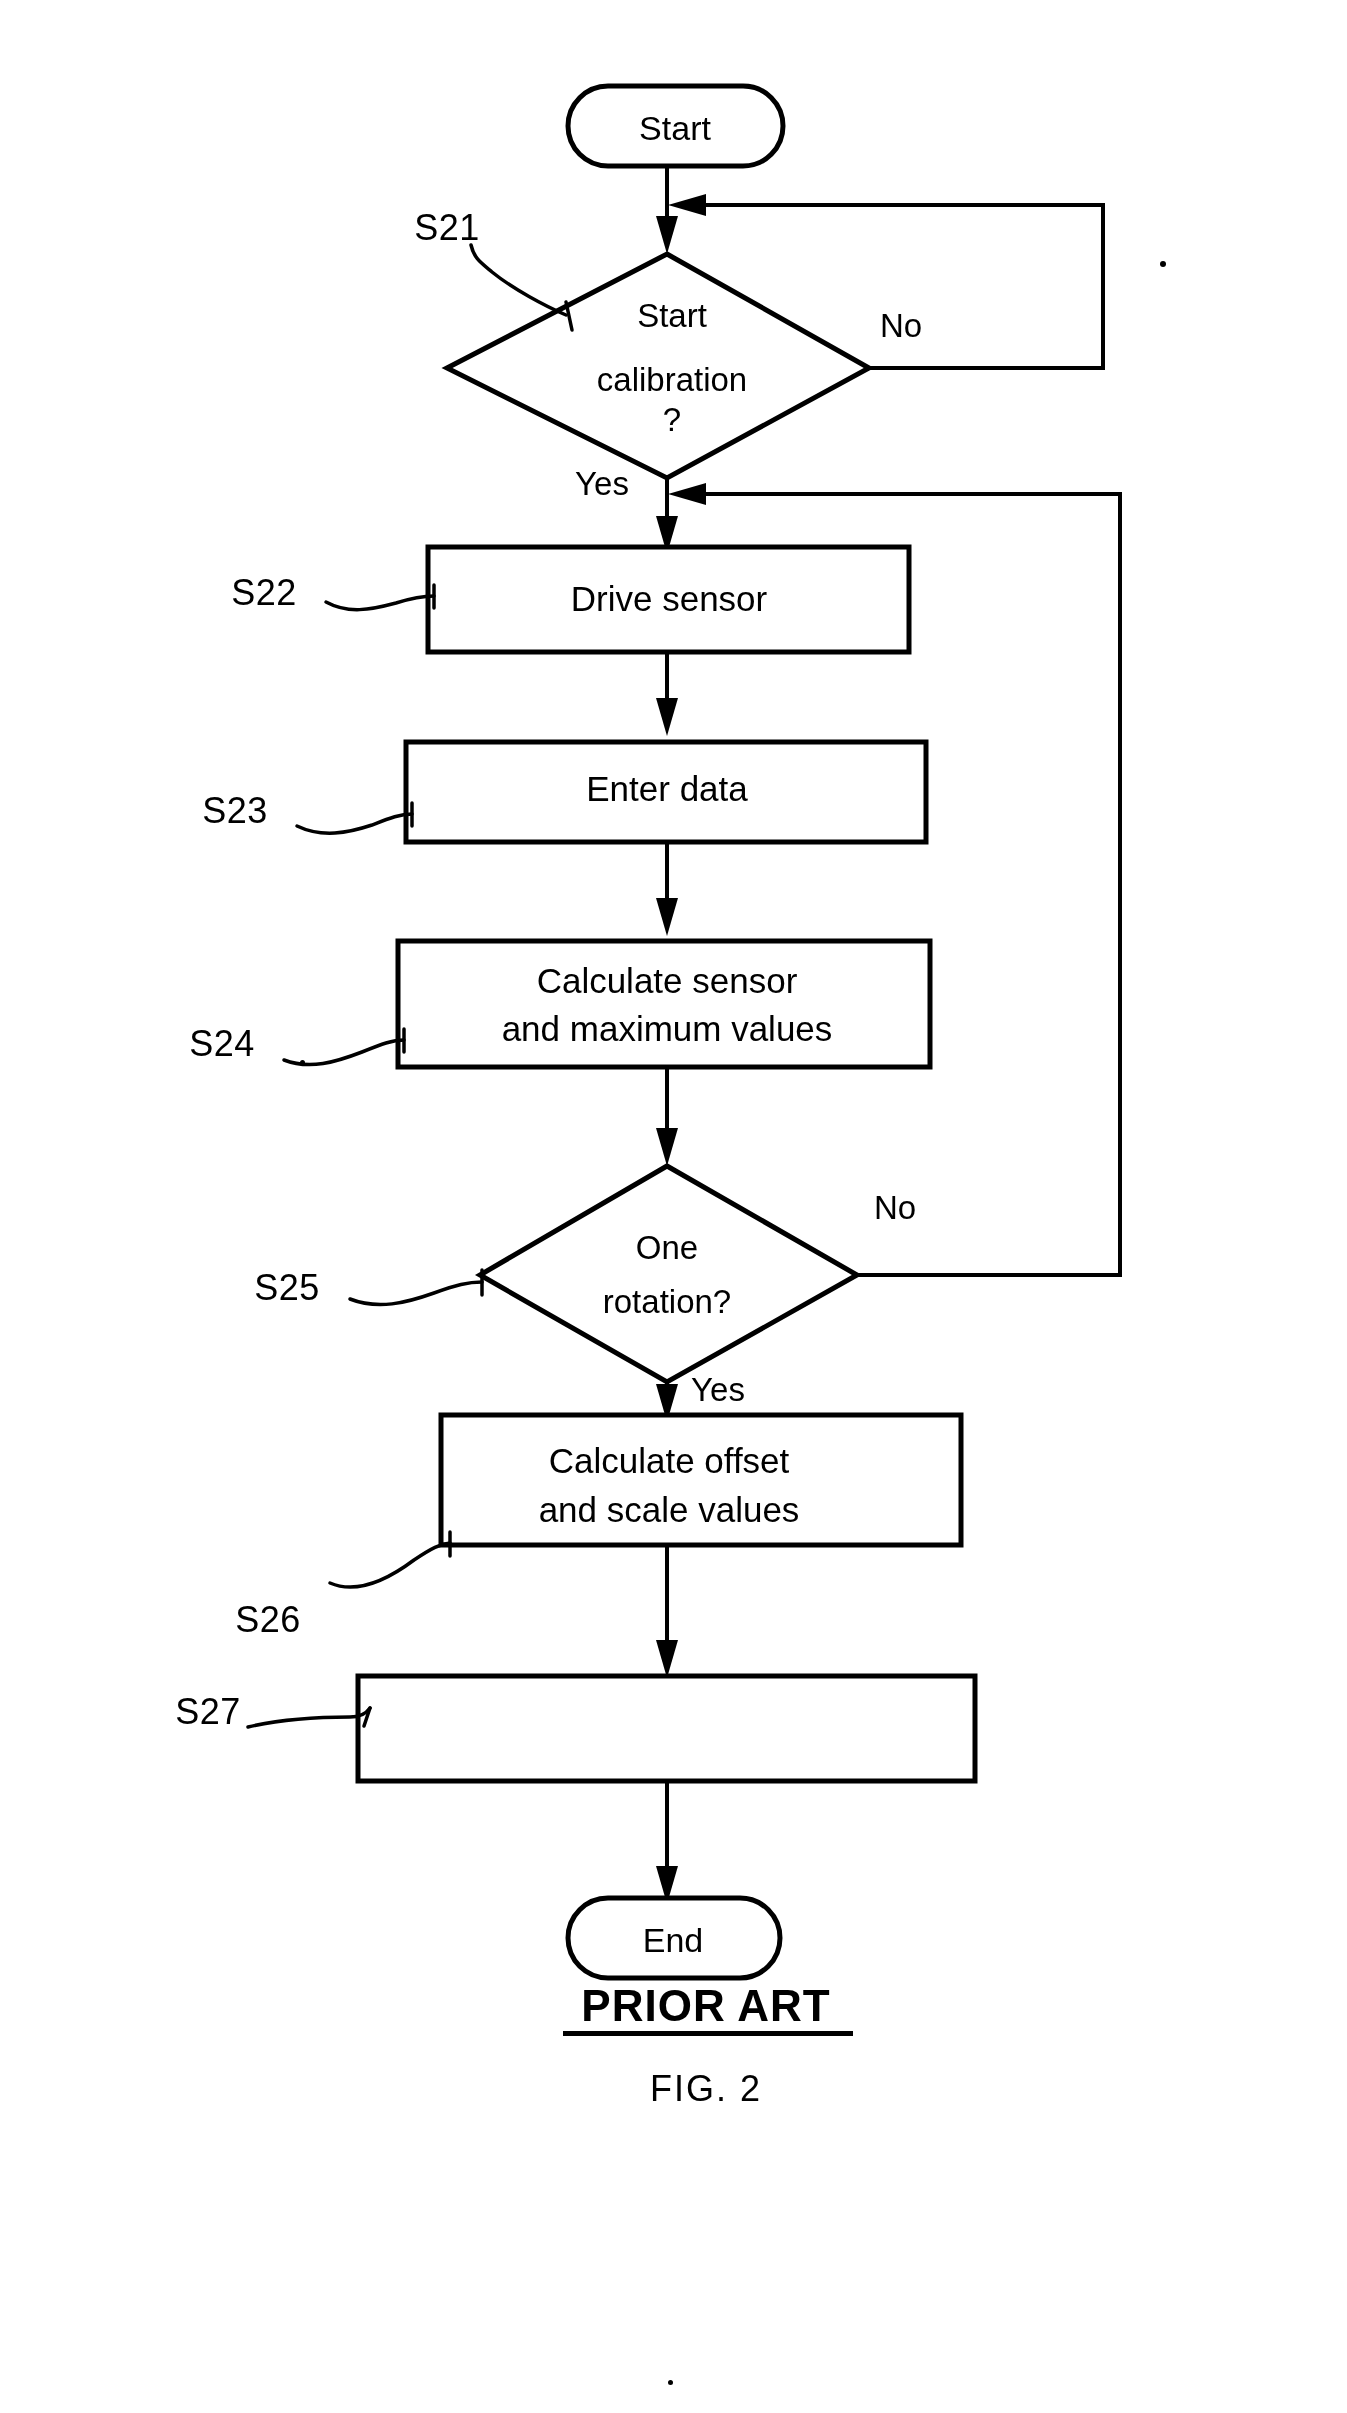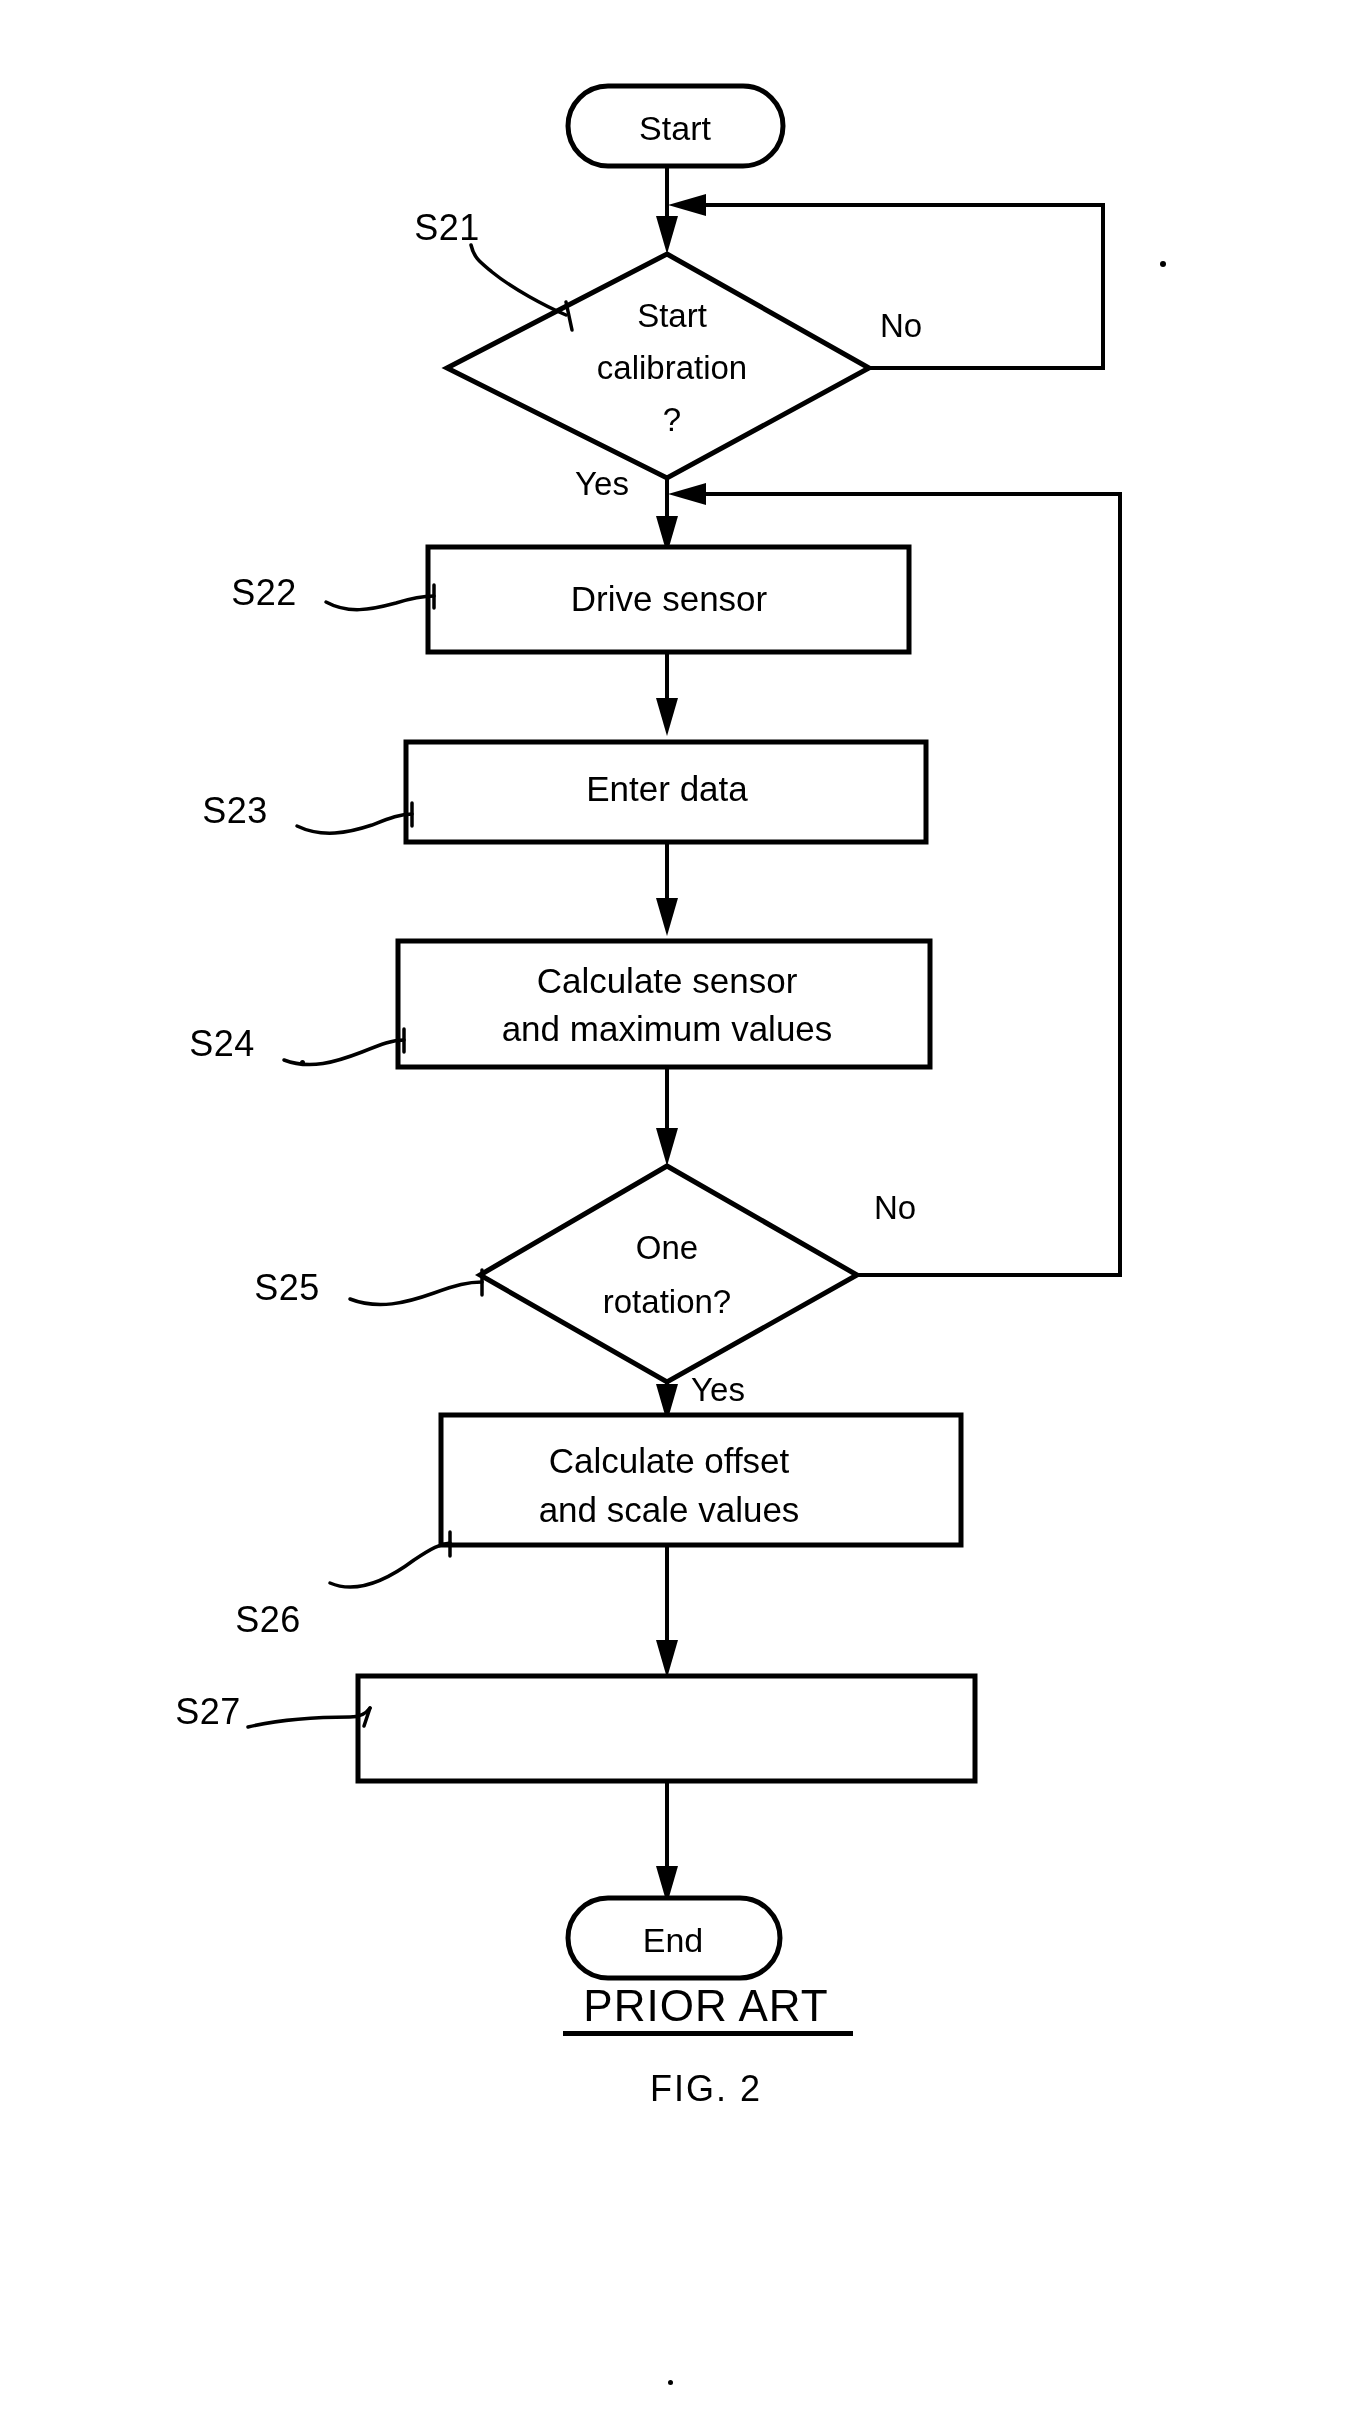--- a/index.html
+++ b/index.html
@@ -161,21 +161,21 @@
 
     <rect class="rule" x="563" y="2031" width="290" height="5"></rect>
 
   </svg>
 
   <div class="node-text t-terminal center-block" style="left:675px; top:108px; width:260px;">Start</div>
 
   <div class="node-text t-step center-block" style="left:447px; top:206px; width:140px;">S21</div>
 
   <div class="node-text t-decision center-block" style="left:672px; top:296px; width:260px;">Start</div>
-  <div class="node-text t-decision center-block" style="left:672px; top:348px; width:300px;text-align:center;">calibration</div>
+  <div class="node-text t-decision center-block" style="left:672px; top:360px; width:300px;text-align:center;">calibration</div>
   <div class="node-text t-decision center-block" style="left:672px; top:400px; width:120px;">?</div>
 
   <div class="node-text t-branch center-block" style="left:901px; top:306px; width:120px;">No</div>
 
   <div class="node-text t-branch center-block" style="left:602px; top:464px; width:110px;">Yes</div>
 
   <div class="node-text t-step center-block" style="left:264px; top:571px; width:140px;">S22</div>
   <div class="node-text t-process center-block" style="left:669px; top:578px; width:460px;">Drive sensor</div>
 
   <div class="node-text t-step center-block" style="left:235px; top:789px; width:140px;">S23</div>
@@ -192,20 +192,20 @@
   <div class="node-text t-branch center-block" style="left:718px; top:1370px; width:110px;">Yes</div>
 
   <div class="node-text t-step center-block" style="left:268px; top:1598px; width:140px;">S26</div>
   <div class="node-text t-process center-block" style="left:669px; top:1440px; width:480px;">Calculate offset</div>
   <div class="node-text t-process center-block" style="left:669px; top:1489px; width:480px;">and scale values</div>
 
   <div class="node-text t-step center-block" style="left:208px; top:1690px; width:140px;">S27</div>
 
   <div class="node-text t-terminal center-block" style="left:673px; top:1920px; width:260px;">End</div>
 
-  <div class="node-text t-caption center-block" style="left:706px; top:1979px; width:520px;">PRIOR ART</div>
+  <div class="node-text t-caption center-block" style="left:706px; top:1979px; width:520px;font-weight:bold;">PRIOR ART</div>
   <div class="node-text t-figure center-block" style="left:706px; top:2067px; width:520px;">FIG. 2</div>
 
   <div class="speck" style="left:1160px; top:261px; width:6px; height:6px;"></div>
   <div class="speck" style="left:300px; top:1060px; width:5px; height:5px;"></div>
   <div class="speck" style="left:668px; top:2380px; width:5px; height:5px;"></div>
 
 </div>
 
 </body></html>

